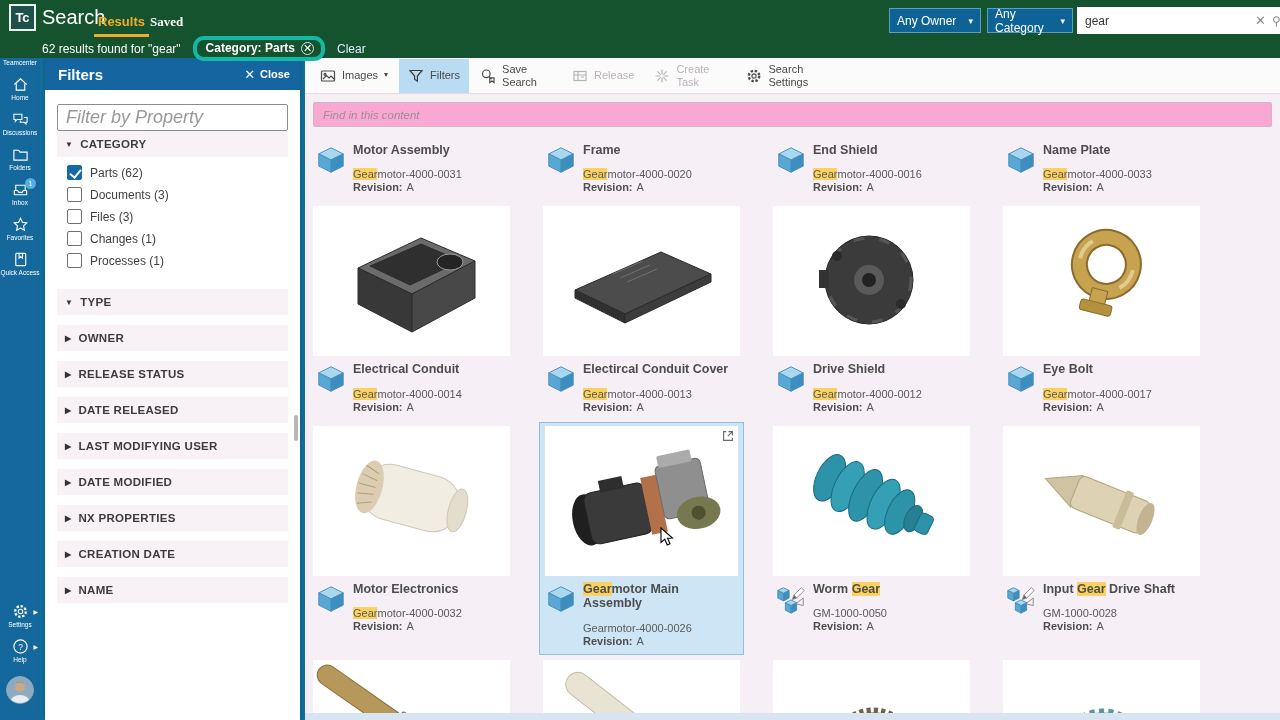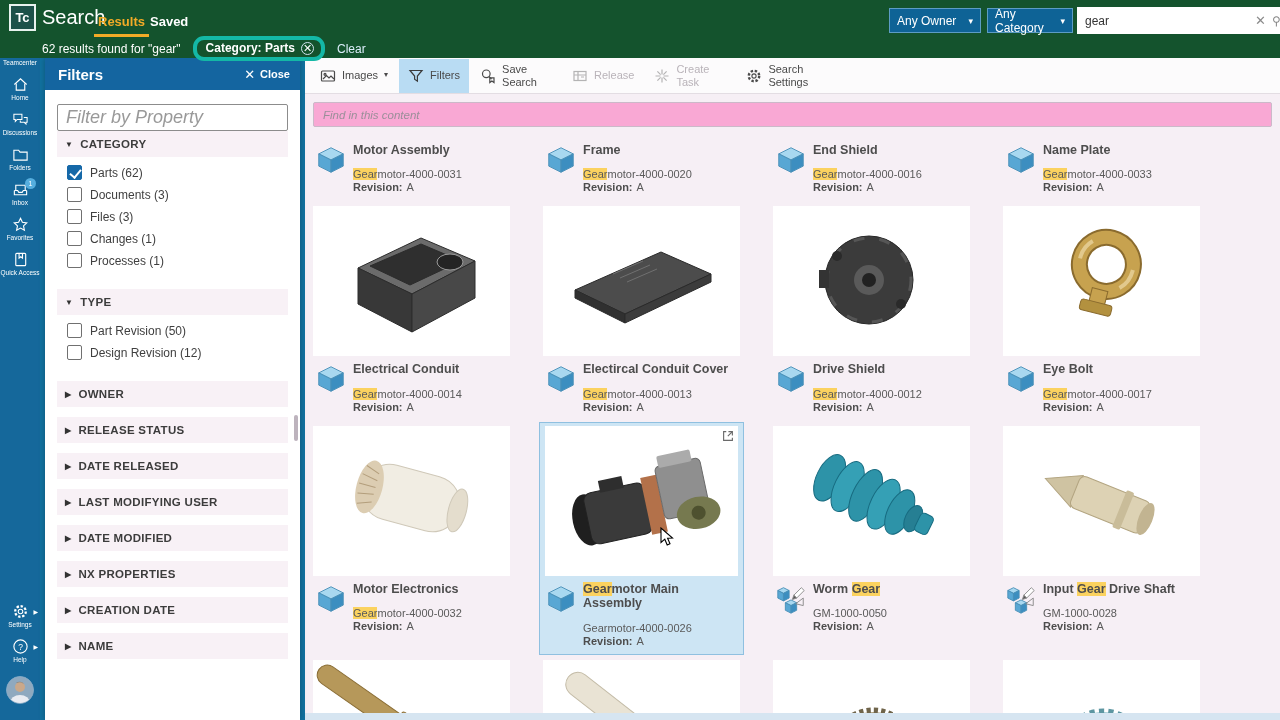--- a/index.html
+++ b/index.html
@@ -7,21 +7,21 @@
   body { font-family:"Liberation Sans", sans-serif; background:#11719f; position:relative; }
 
   
   .header { position:absolute; left:0; top:0; width:1280px; height:58px; background:#14532d; z-index:3; }
   .logo { position:absolute; left:9px; top:4px; width:27px; height:27px; background:#1d5149; border:2px solid #e8f2ee;
           color:#fff; font-weight:bold; font-size:13px; display:flex; align-items:center; justify-content:center; }
   .app-title { position:absolute; left:42px; top:6px; color:#fff; font-size:20px; font-weight:400; }
   .tab { position:absolute; top:14px; color:#fff; font-size:13px; font-weight:bold; cursor:default; }
   .tab.results { left:98px; color:#f2ab27; }
   .tab.results:after { content:""; position:absolute; left:-4px; right:-4px; bottom:-8px; height:3px; background:#f2ab27; }
-  .tab.saved { left:150px; }
+  .tab.saved { left:150px;font-family:Liberation Serif, serif; }
   .results-row { position:absolute; left:42px; top:36px; display:flex; align-items:center; gap:12px; color:#fff; font-size:12px; }
   .chip { border:4px solid #14b8a6; border-radius:11px; padding:1px 7px 2px 9px; font-weight:bold; font-size:12px; display:flex; align-items:center; gap:6px; }
   .chip .cx { font-weight:normal; font-size:11px; border:1px solid #cfe3ef; border-radius:50%; width:13px; height:13px; line-height:11px; text-align:center; display:inline-block; }
   .clear-link { color:#dceefb; font-size:12px; cursor:pointer; }
   .dd { position:absolute; top:8px; height:25px; background:#0e6396; border:1px solid #5d9cc4; color:#fff; font-size:12px;
         display:flex; align-items:center; justify-content:space-between; padding:0 7px; }
   .dd.owner { left:889px; width:92px; }
   .dd.category { left:987px; width:86px; }
   .dd .caret { font-size:9px; margin-left:6px; }
   .searchbox { position:absolute; left:1077px; top:7px; width:203px; height:27px; background:#fff; display:flex; align-items:center; }
@@ -237,30 +237,20 @@
               <span class="cb"></span>
               <span>Processes (1)</span>
             </div>
           </div>
         </div>
         <div class="sec">
           <div class="sec-h">
             <span class="ar">▼</span>
             <span>TYPE</span>
           </div>
-          <div class="opts">
-            <div class="opt">
-              <span class="cb"></span>
-              <span>Part Revision (50)</span>
-            </div>
-            <div class="opt">
-              <span class="cb"></span>
-              <span>Design Revision (12)</span>
-            </div>
-          </div>
         </div>
         <div class="sec">
           <div class="sec-h">
             <span class="ar">▶</span>
             <span>OWNER</span>
           </div>
         </div>
         <div class="sec">
           <div class="sec-h">
             <span class="ar">▶</span>

